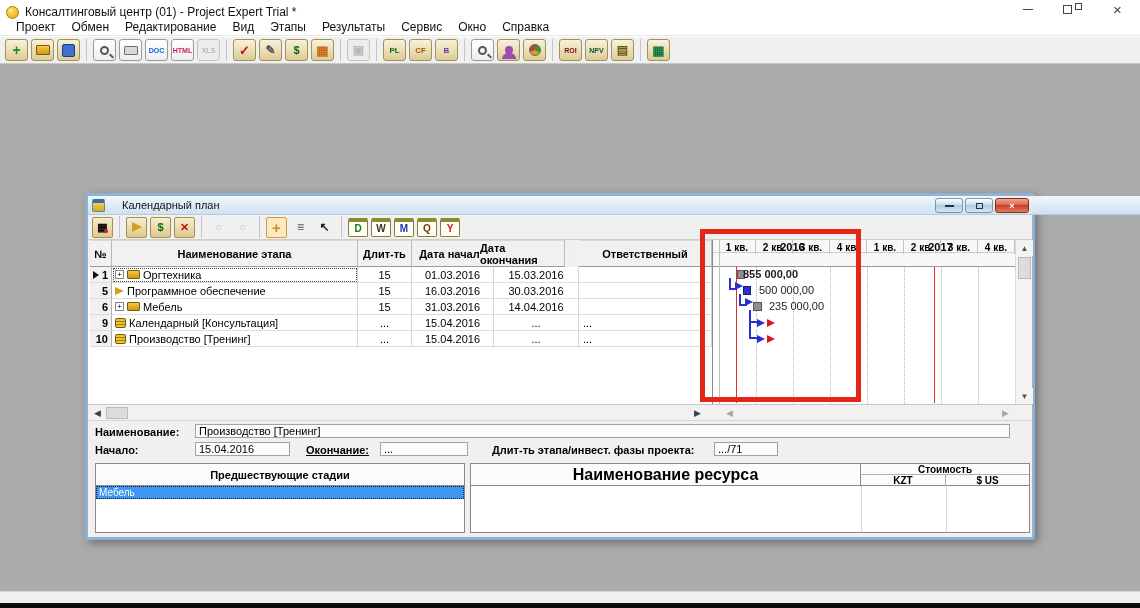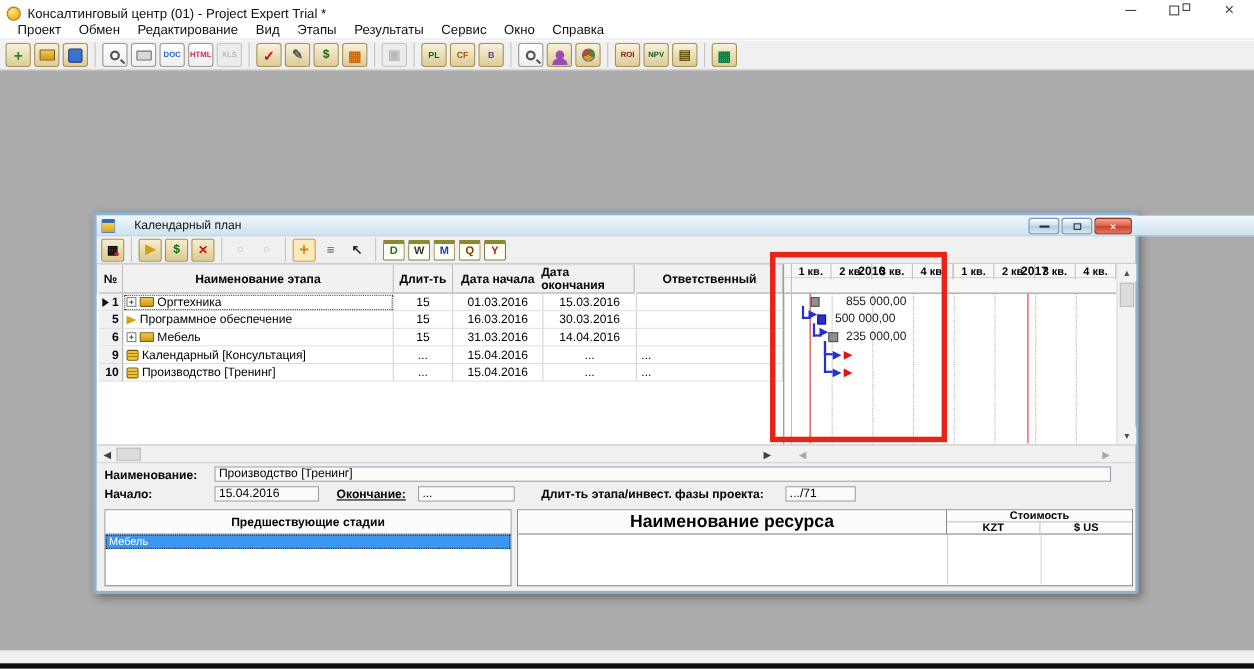--- a/index.html
+++ b/index.html
@@ -329,21 +329,21 @@
     <div class="vb vb-y">
           <span>Y</span>
         </div>
   </div>
 
   <div class="abs" id="grid-header">
     <div class="hc" style="left:2px;width:22px;">№</div>
     <div class="hc" style="left:24px;width:246px;">Наименование этапа</div>
     <div class="hc" style="left:270px;width:54px;">Длит-ть</div>
     <div class="hc" style="left:324px;width:82px;">Дата начала</div>
-    <div class="hc" style="left:404px;width:85px;">Дата окончания</div>
+    <div class="hc" style="left:392px;width:85px;">Дата окончания</div>
     <div class="hc" style="left:491px;width:133px;text-align:center;">Ответственный</div>
   </div>
 
   <div class="trow" style="top:71px;">
     <div class="tc c-num">
           <span class="rowmarker"></span>
           <span>1</span>
         </div>
     <div class="tc c-name focuscell">
           <span class="expandbox">+</span>
@@ -428,21 +428,21 @@
     <div class="gvline" style="left:80px;"></div>
     <div class="gvline" style="left:117px;"></div>
     <div class="gvline" style="left:154px;"></div>
     <div class="gvline" style="left:191px;"></div>
     <div class="gvline" style="left:228px;"></div>
     <div class="gvline" style="left:265px;"></div>
     <div class="redline" style="left:23px;"></div>
     <div class="redline" style="left:221px;"></div>
 
     <div class="gbar gray" style="left:24px;top:30px;width:8px;"></div>
-    <div class="glabel" style="left:56px;top:28px;">855 000,00</div>
+    <div class="glabel" style="left:30px;top:28px;font-weight:bold;">855 000,00</div>
     <div class="gconn" style="left:16px;top:38px;width:8px;height:12px;"></div>
     <div class="gtri" style="left:22px;top:42px;"></div>
     <div class="gbar blue" style="left:30px;top:46px;width:8px;"></div>
     <div class="glabel" style="left:46px;top:44px;">500 000,00</div>
     <div class="gconn" style="left:26px;top:54px;width:8px;height:12px;"></div>
     <div class="gtri" style="left:32px;top:58px;"></div>
     <div class="gbar gray" style="left:40px;top:62px;width:9px;"></div>
     <div class="glabel" style="left:56px;top:60px;">235 000,00</div>
     <div class="gconn" style="left:36px;top:70px;width:8px;height:13px;"></div>
     <div class="gtri" style="left:44px;top:79px;"></div>

